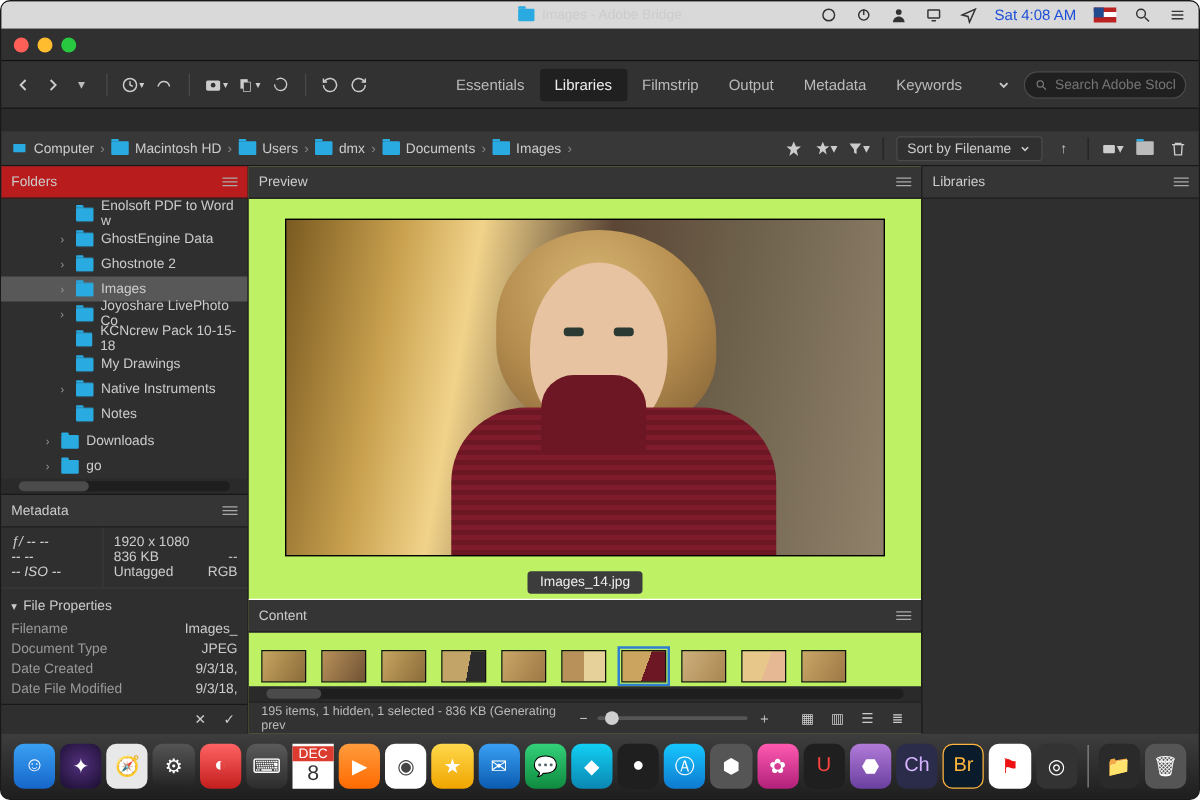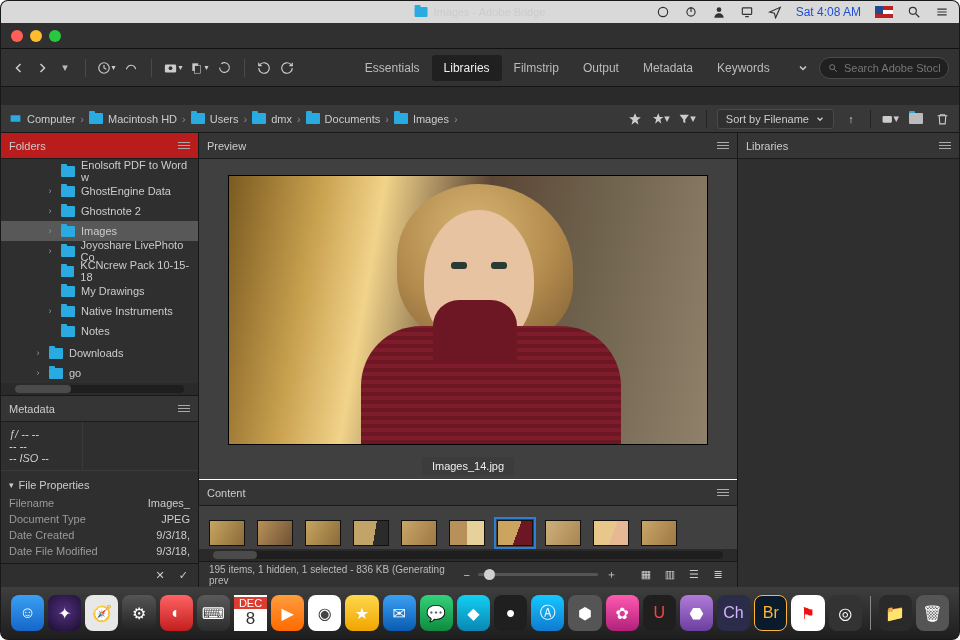--- a/index.html
+++ b/index.html
@@ -29,21 +29,21 @@
 .crumbrow{height:28px;background:#383838;display:flex;align-items:center;padding:0 8px;gap:4px;border-bottom:1px solid #181818;font-size:11px;margin-top:18px;}
 .crumb{display:flex;align-items:center;gap:5px;color:#ddd;cursor:pointer;}
 .crumb svg{width:13px;height:13px;}
 .crumb-sep{color:#888;margin:0 3px;}
 .crumb-right{margin-left:auto;display:flex;align-items:center;gap:8px;}
 .sort{display:flex;align-items:center;gap:6px;background:#303030;border:1px solid #4a4a4a;border-radius:3px;height:20px;padding:0 8px;}
 .ribtn{width:18px;height:18px;display:flex;align-items:center;justify-content:center;color:#ccc;}
 
 .main{flex:1;display:flex;min-height:0;}
 .left{width:198px;background:#2f2f2f;display:flex;flex-direction:column;border-right:1px solid #181818;}
-.center{flex:1;display:flex;flex-direction:column;background:#404040;min-width:0;}
+.center{flex:1;display:flex;flex-direction:column;background:#bef264;min-width:0;}
 .right{width:222px;background:#2f2f2f;border-left:1px solid #181818;}
 .panel-hdr{height:26px;background:#353535;display:flex;align-items:center;padding:0 8px;font-size:11px;color:#eee;border-bottom:1px solid #1c1c1c;}
 .panel-hdr.sel{background:#b91c1c;}
 .panel-hdr .spacer{margin-left:auto;}
 .hamb{display:inline-flex;flex-direction:column;gap:2px;}
 .hamb span{width:12px;height:1px;background:#aaa;}
 
 .tree{flex:1;overflow:auto;padding:2px 0;}
 .node{display:flex;align-items:center;gap:6px;height:20px;padding-left:60px;cursor:pointer;}
 .node .disc{width:10px;text-align:center;color:#999;font-size:9px;margin-left:-16px;}
@@ -423,20 +423,31 @@
               <span></span>
               <span></span>
               <span></span>
             </span>
           </div>
         <div class="meta-box">
           <div style="font-style:italic;">
             <div>ƒ/ --   --</div>
             <div>--   --</div>
             <div>--    ISO --</div>
+          </div>
+          <div>
+            <div>1920 x 1080</div>
+            <div style="display:flex;justify-content:space-between;">
+                <span>836 KB</span>
+                <span>--</span>
+              </div>
+            <div style="display:flex;justify-content:space-between;">
+                <span>Untagged</span>
+                <span>RGB</span>
+              </div>
           </div>
         </div>
         <div class="fprops">
           <div class="hd">
               <span style="font-size:9px;">▾</span>
               <span>File Properties</span>
             </div>
           <div id="fprops">
               <div class="row">
                 <span class="k">Filename</span>

